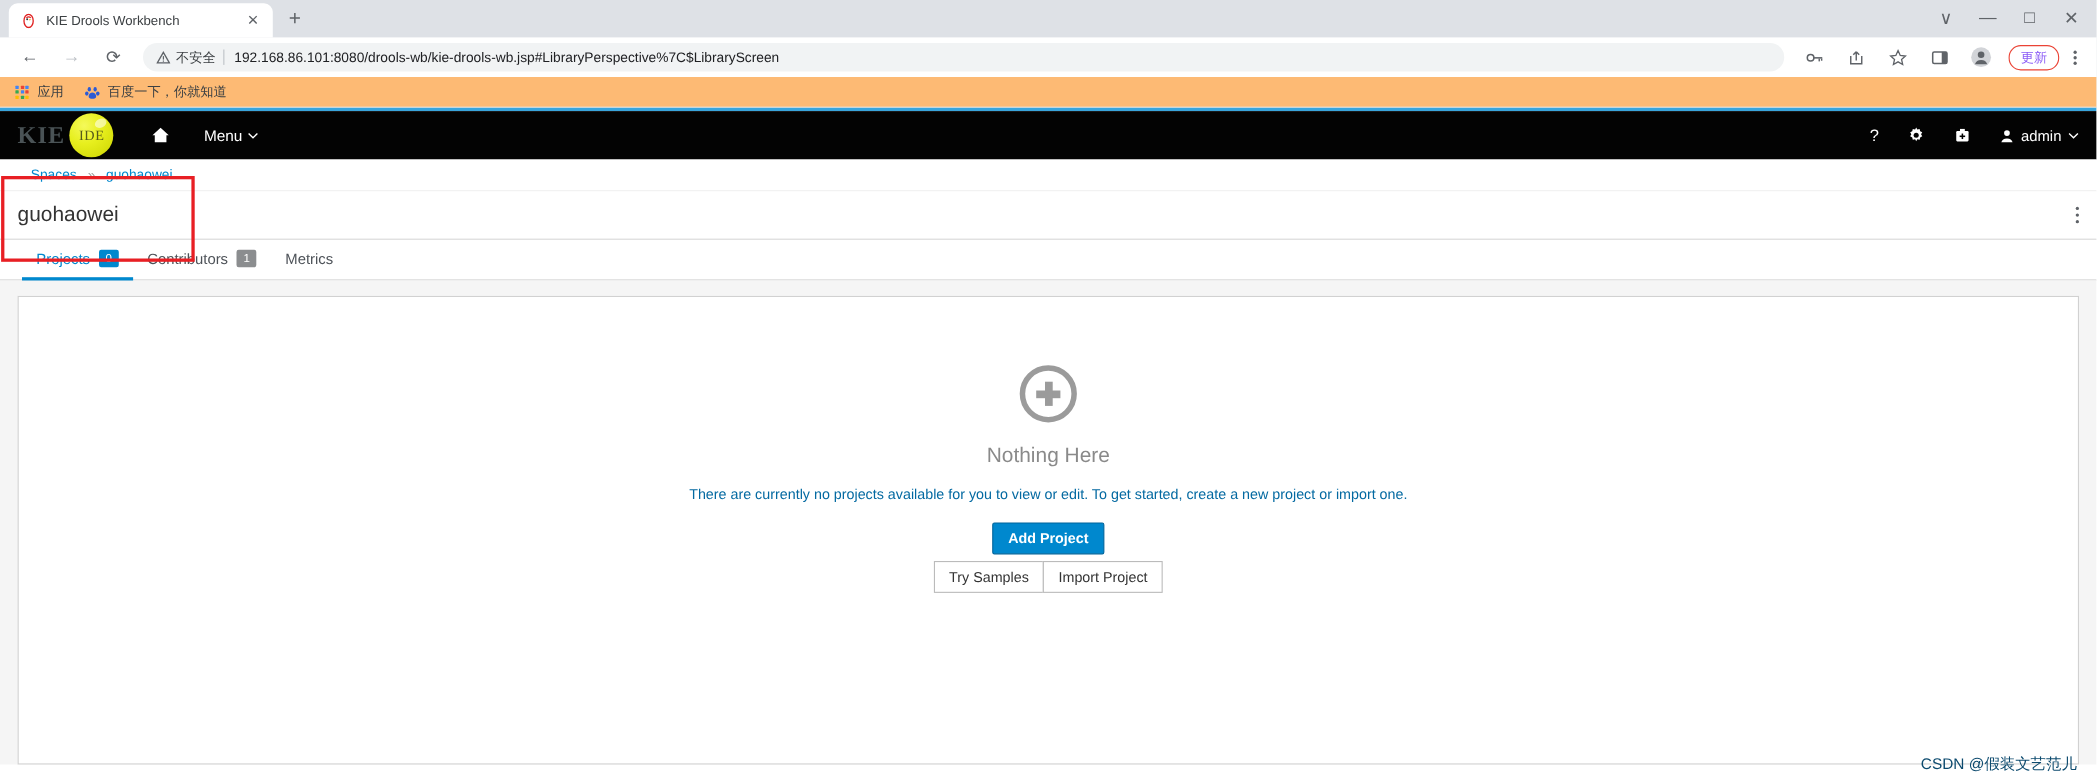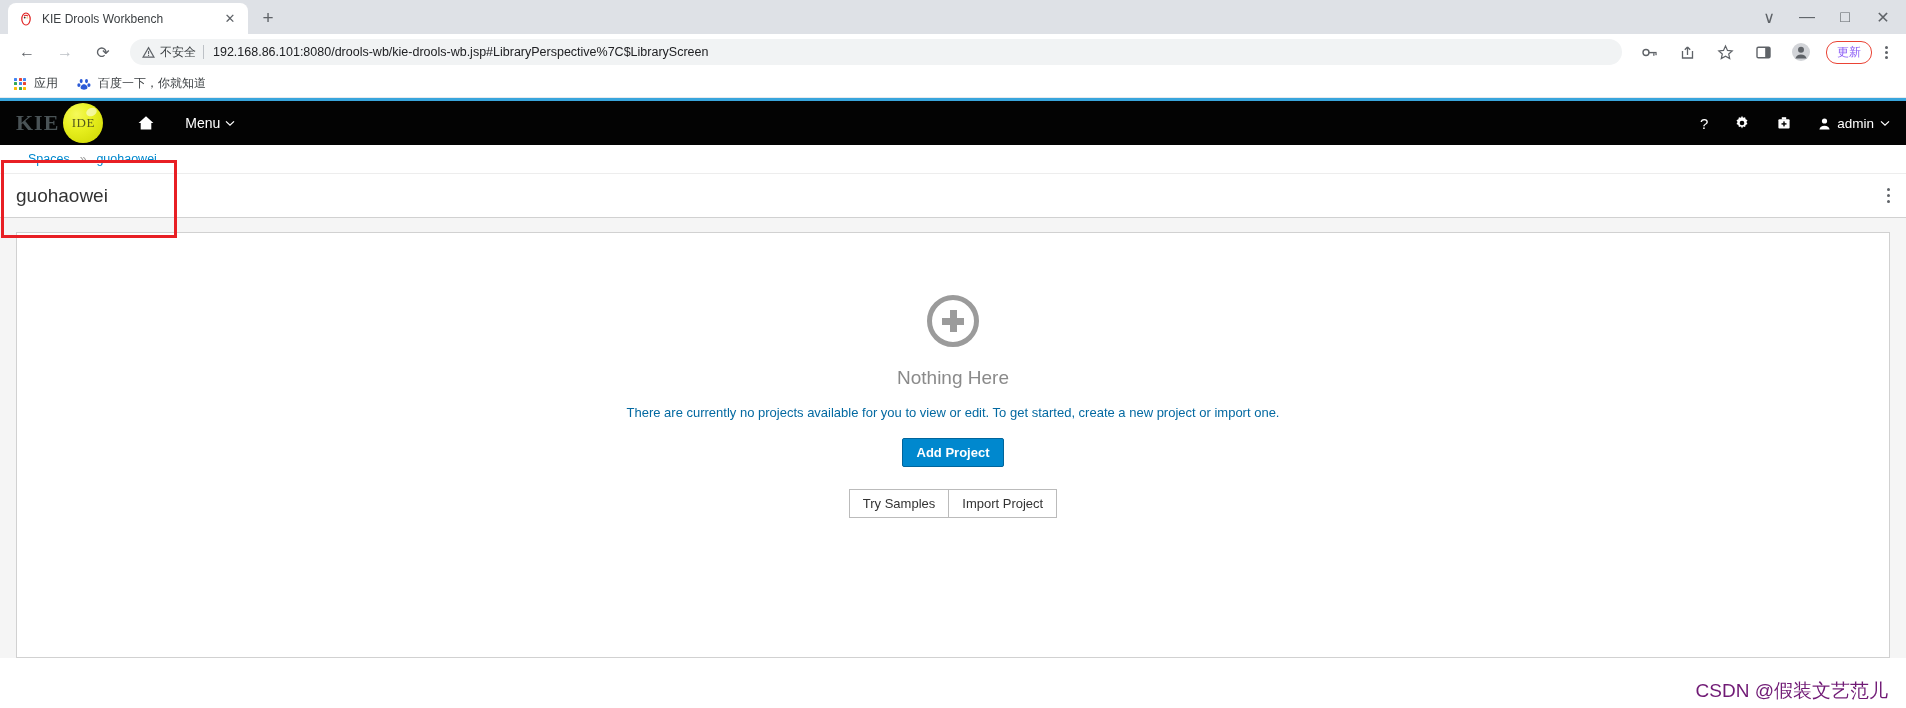--- a/index.html
+++ b/index.html
@@ -125,21 +125,21 @@
     width: 24px; height: 24px;
     display: flex; flex-direction: column;
     align-items: center; justify-content: center;
     gap: 2px;
     margin-left: 2px;
   }
   .kebab i { width: 3px; height: 3px; border-radius: 50%; background: #5f6368; display: block; }
 
   .bookmarks {
     height: 28px;
-    background: #ffffff;
+    background: #fdba74;
     display: flex;
     align-items: center;
     padding-left: 12px;
     border-bottom: 1px solid #e8eaed;
   }
   .bm {
     display: flex; align-items: center;
     margin-right: 18px;
     font-size: 12px;
     color: #3c4043;
@@ -324,35 +324,35 @@
   .btn-primary {
     margin-top: 18px;
     background: #0088ce;
     border: 1px solid #00659c;
     color: #ffffff;
     font-size: 13px;
     font-weight: bold;
     padding: 6px 14px;
     border-radius: 2px;
   }
-  .btn-group { margin-top: 22px; display: flex; }
+  .btn-group { margin-top: 6px; display: flex; }
   .btn-default {
     background: #ffffff;
     border: 1px solid #bbbbbb;
     color: #333333;
     font-size: 13px;
     padding: 6px 13px;
   }
   .btn-group .btn-default + .btn-default { margin-left: -1px; }
 
   .watermark {
     position: absolute;
     right: 18px; bottom: 4px;
-    font-size: 19px;
-    color: #701a75;
+    font-size: 14px;
+    color: #0c4a6e;
     z-index: 20;
     margin-top: 28px;
   }
 
   .page-root { position: relative; width: 1906px; height: 708px; }
   svg { display: block; }
 </style>
 </head>
 <body>
 
@@ -539,20 +539,33 @@
       <span class="vkebab">
           <i></i>
           <i></i>
           <i></i>
         </span>
     </div>
   </div>
 
   <div class="red-box"></div>
 
+  <div class="tabs-row">
+    <div class="apptab active">
+      <span>Projects</span>
+      <span class="badge blue">0</span>
+    </div>
+    <div class="apptab">
+      <span>Contributors</span>
+      <span class="badge">1</span>
+    </div>
+    <div class="apptab">
+      <span>Metrics</span>
+    </div>
+  </div>
 
   <div class="content-area">
     <div class="panel">
       <div class="empty-state">
         <div class="plus-circle"></div>
         <div class="empty-title">Nothing Here</div>
         <div class="empty-desc">There are currently no projects available for you to view or edit. To get started, create a new project or import one.</div>
         <button class="btn-primary">Add Project</button>
         <div class="btn-group">
           <button class="btn-default">Try Samples</button>

